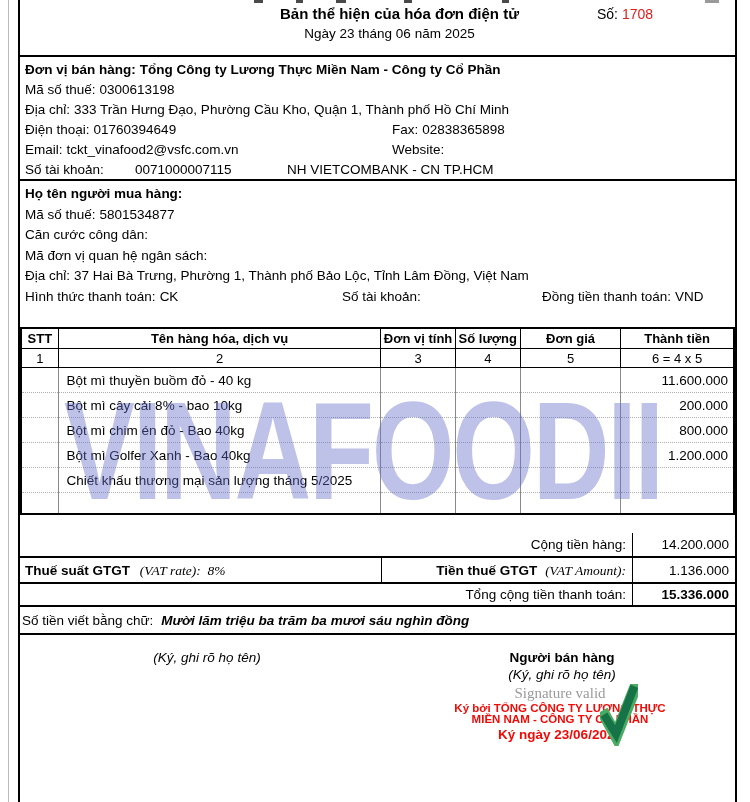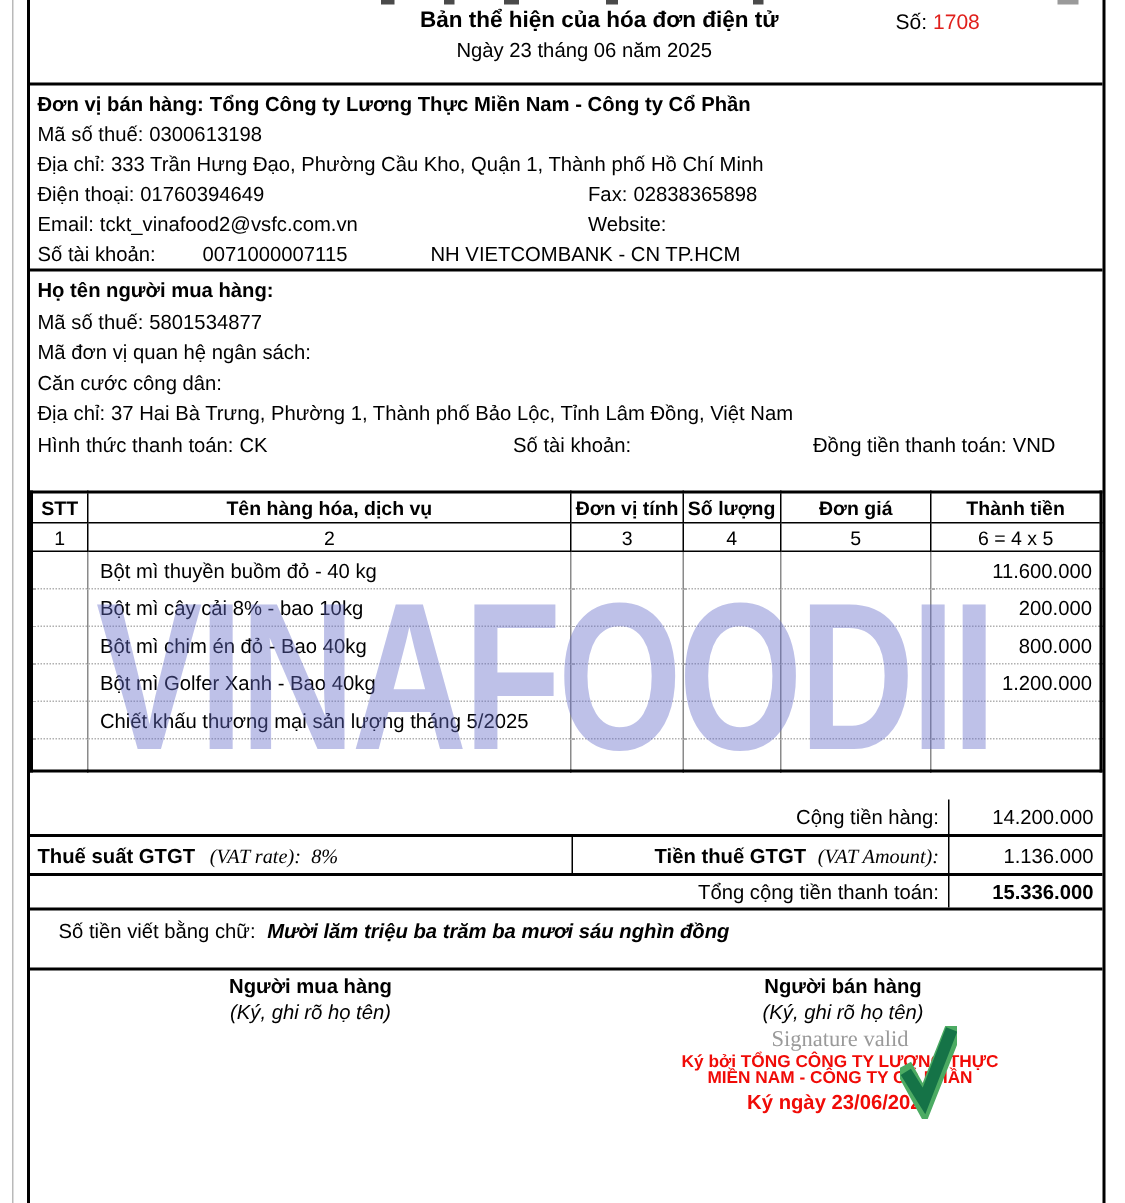--- a/index.html
+++ b/index.html
@@ -41,21 +41,21 @@
                text-align:right;padding-right:6px;box-sizing:border-box;}
   .t-sub{top:533px;height:25px;line-height:24px;}
   .t-sub .lab{position:absolute;right:109px;top:0;}
   .t-vat{top:558px;height:26px;line-height:25px;}
   .t-vat .left{position:absolute;left:0;top:0;width:362px;height:100%;border-right:1px solid #000;
                padding-left:5px;box-sizing:border-box;}
   .t-vat .mid{position:absolute;left:362px;top:0;width:250px;height:100%;text-align:right;
               padding-right:6px;box-sizing:border-box;}
   .t-grand{top:584px;height:23px;line-height:22px;}
   .t-grand .lab{position:absolute;right:109px;top:0;}
-  .t-words{top:607px;height:40px;line-height:27px;padding-left:19px;}
+  .t-words{top:607px;height:28px;line-height:27px;padding-left:2px;}
   .italic{font-style:italic;font-family:Liberation Serif, serif;}
   .boldit{font-weight:bold;font-style:italic;}
   
   .sig{position:absolute;top:649px;text-align:center;}
   .sig .t{font-weight:bold;font-size:13.5px;line-height:17px;}
   .sig .n{font-style:italic;font-size:13.5px;line-height:17px;}
   .sig-buyer{left:57px;width:260px;}
   .sig-seller{left:397px;width:290px;}
   .stamp-valid{position:absolute;top:685px;left:390px;width:300px;text-align:center;
                font-family:"Liberation Serif","DejaVu Serif",serif;font-size:15px;color:#9a9a9a;}
@@ -114,22 +114,22 @@
         <span class="abs" style="left:110px;">0071000007115</span>
         <span class="abs" style="left:262px;">NH VIETCOMBANK - CN TP.HCM</span>
       </div>
     </div>
 
     <div class="buyer">
       <div class="line bold">Họ tên người mua hàng:</div>
       <div class="line">
         <span>Mã số thuế:</span><span class="val">5801534877</span>
       </div>
+      <div class="line">Căn cước công dân:</div>
       <div class="line">Mã đơn vị quan hệ ngân sách:</div>
-      <div class="line">Căn cước công dân:</div>
       <div class="line">
         <span>Địa chỉ:</span><span class="val">37 Hai Bà Trưng, Phường 1, Thành phố Bảo Lộc, Tỉnh Lâm Đồng, Việt Nam</span>
       </div>
       <div class="line">
         <span>Hình thức thanh toán:</span><span class="val">CK</span>
         <span class="abs" style="left:317px;">Số tài khoản:</span>
         <span class="abs" style="left:517px;"><span>Đồng tiền thanh toán:</span><span class="val">VND</span></span>
       </div>
     </div>
 
@@ -229,21 +229,20 @@
     <div class="trow t-grand">
       <span class="lab">Tổng cộng tiền thanh toán:</span>
       <span class="vcell bold">15.336.000</span>
     </div>
     <div class="trow t-words">
       <span>Số tiền viết bằng chữ:</span>
       <span class="boldit" style="margin-left:4px;">Mười lăm triệu ba trăm ba mươi sáu nghìn đồng</span>
     </div>
 
     <div class="sig sig-buyer">
-      <div class="t">Người mua hàng</div>
       <div class="n">(Ký, ghi rõ họ tên)</div>
     </div>
     <div class="sig sig-seller">
       <div class="t">Người bán hàng</div>
       <div class="n">(Ký, ghi rõ họ tên)</div>
     </div>
 
     <div class="stamp-valid">Signature valid</div>
     <div class="stamp-red r1">Ký bởi TỔNG CÔNG TY LƯƠNG THỰC</div>
     <div class="stamp-red r2">MIỀN NAM - CÔNG TY CỔ PHẦN</div>

